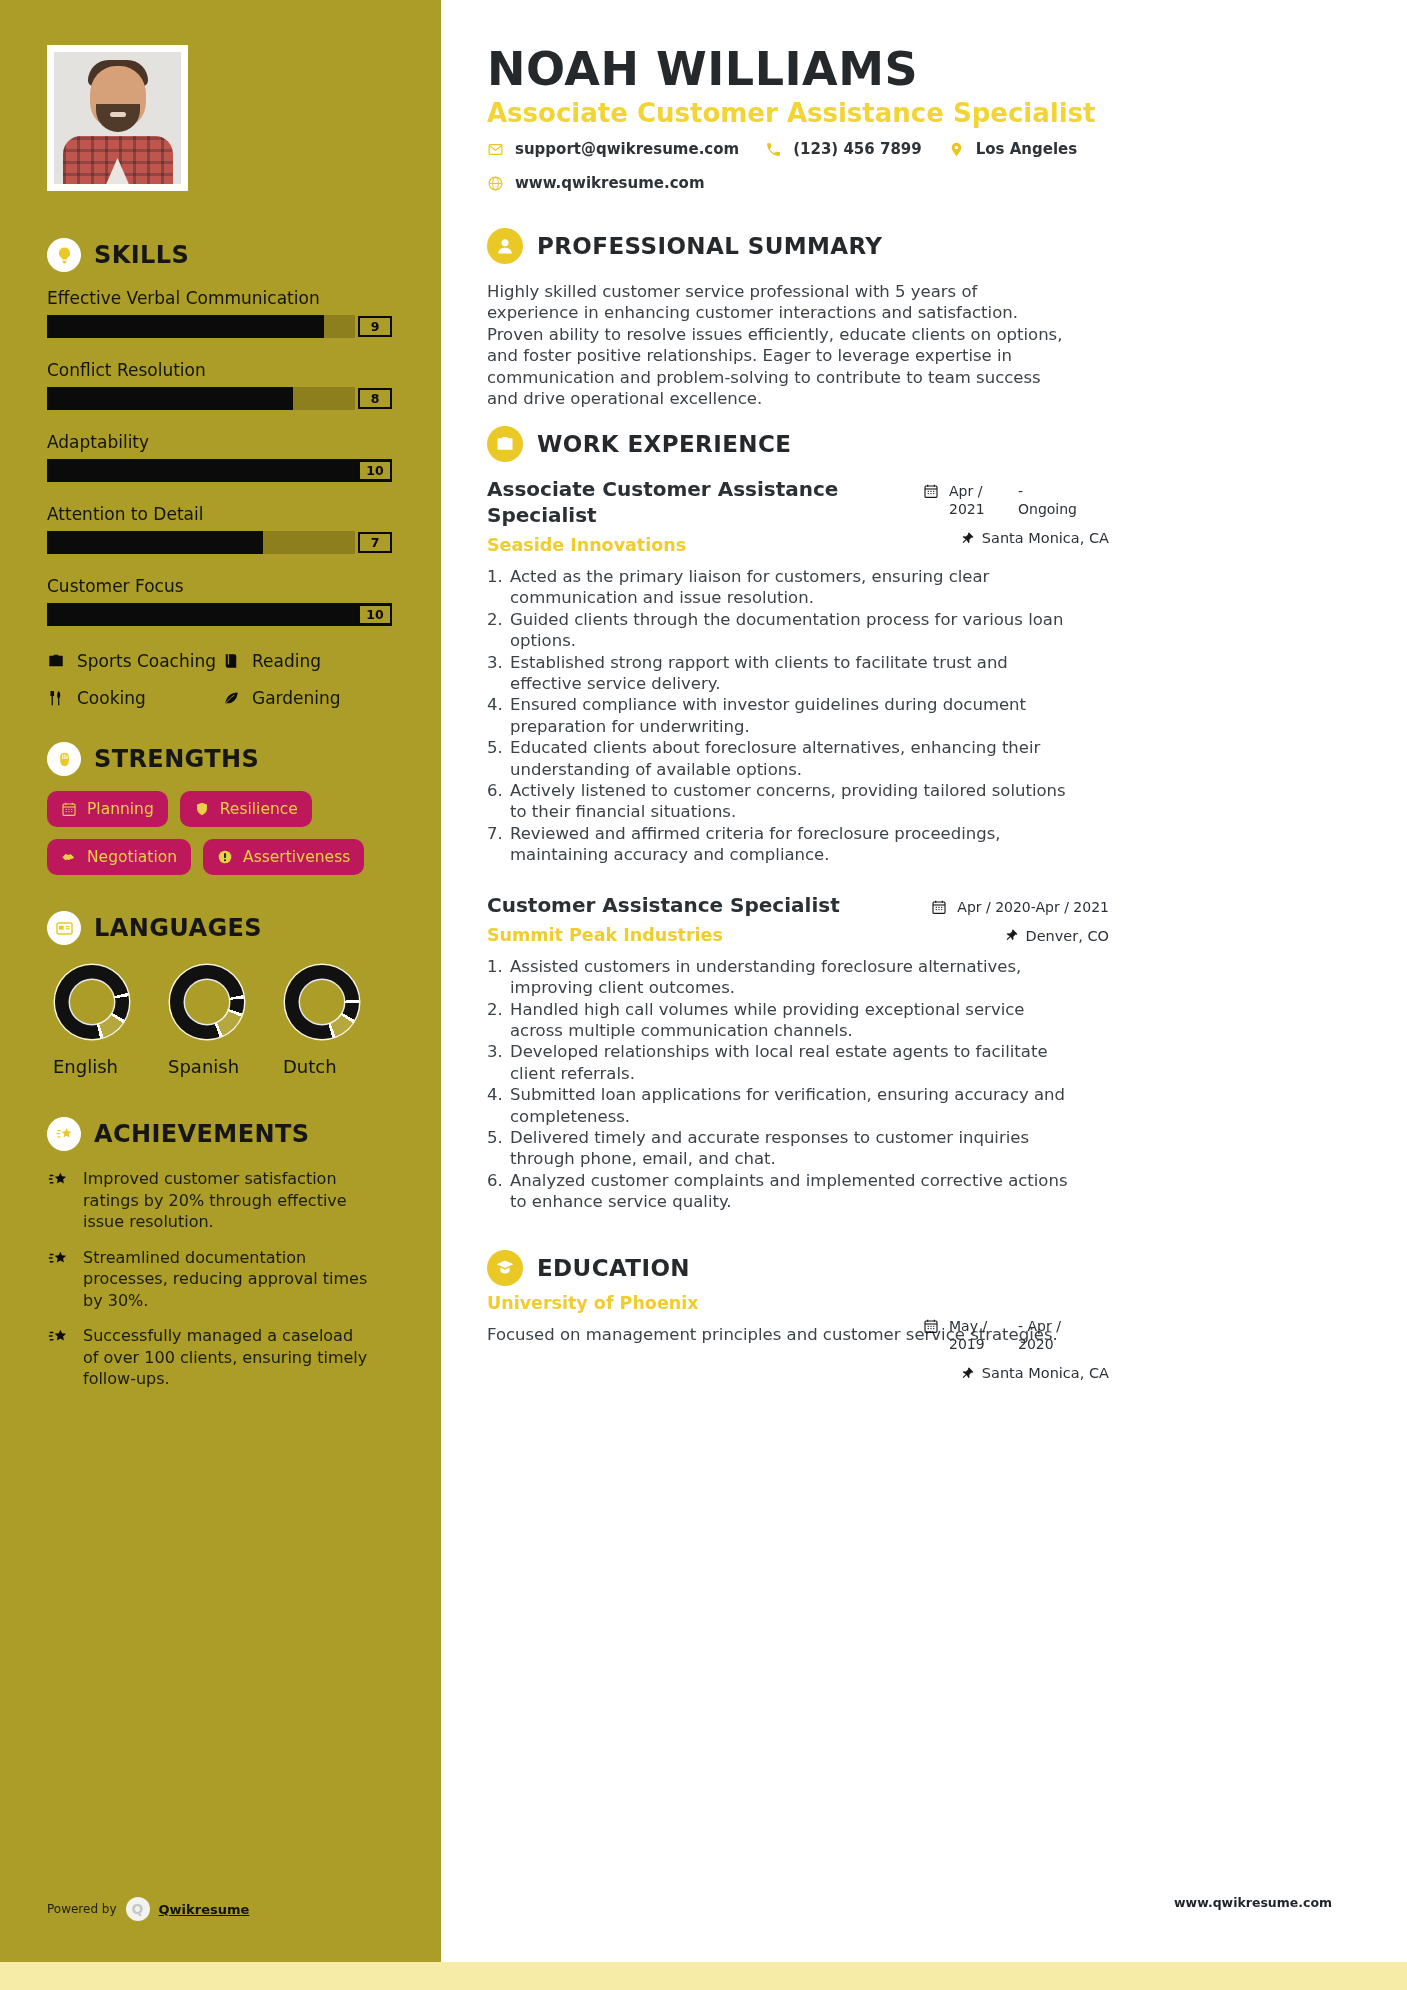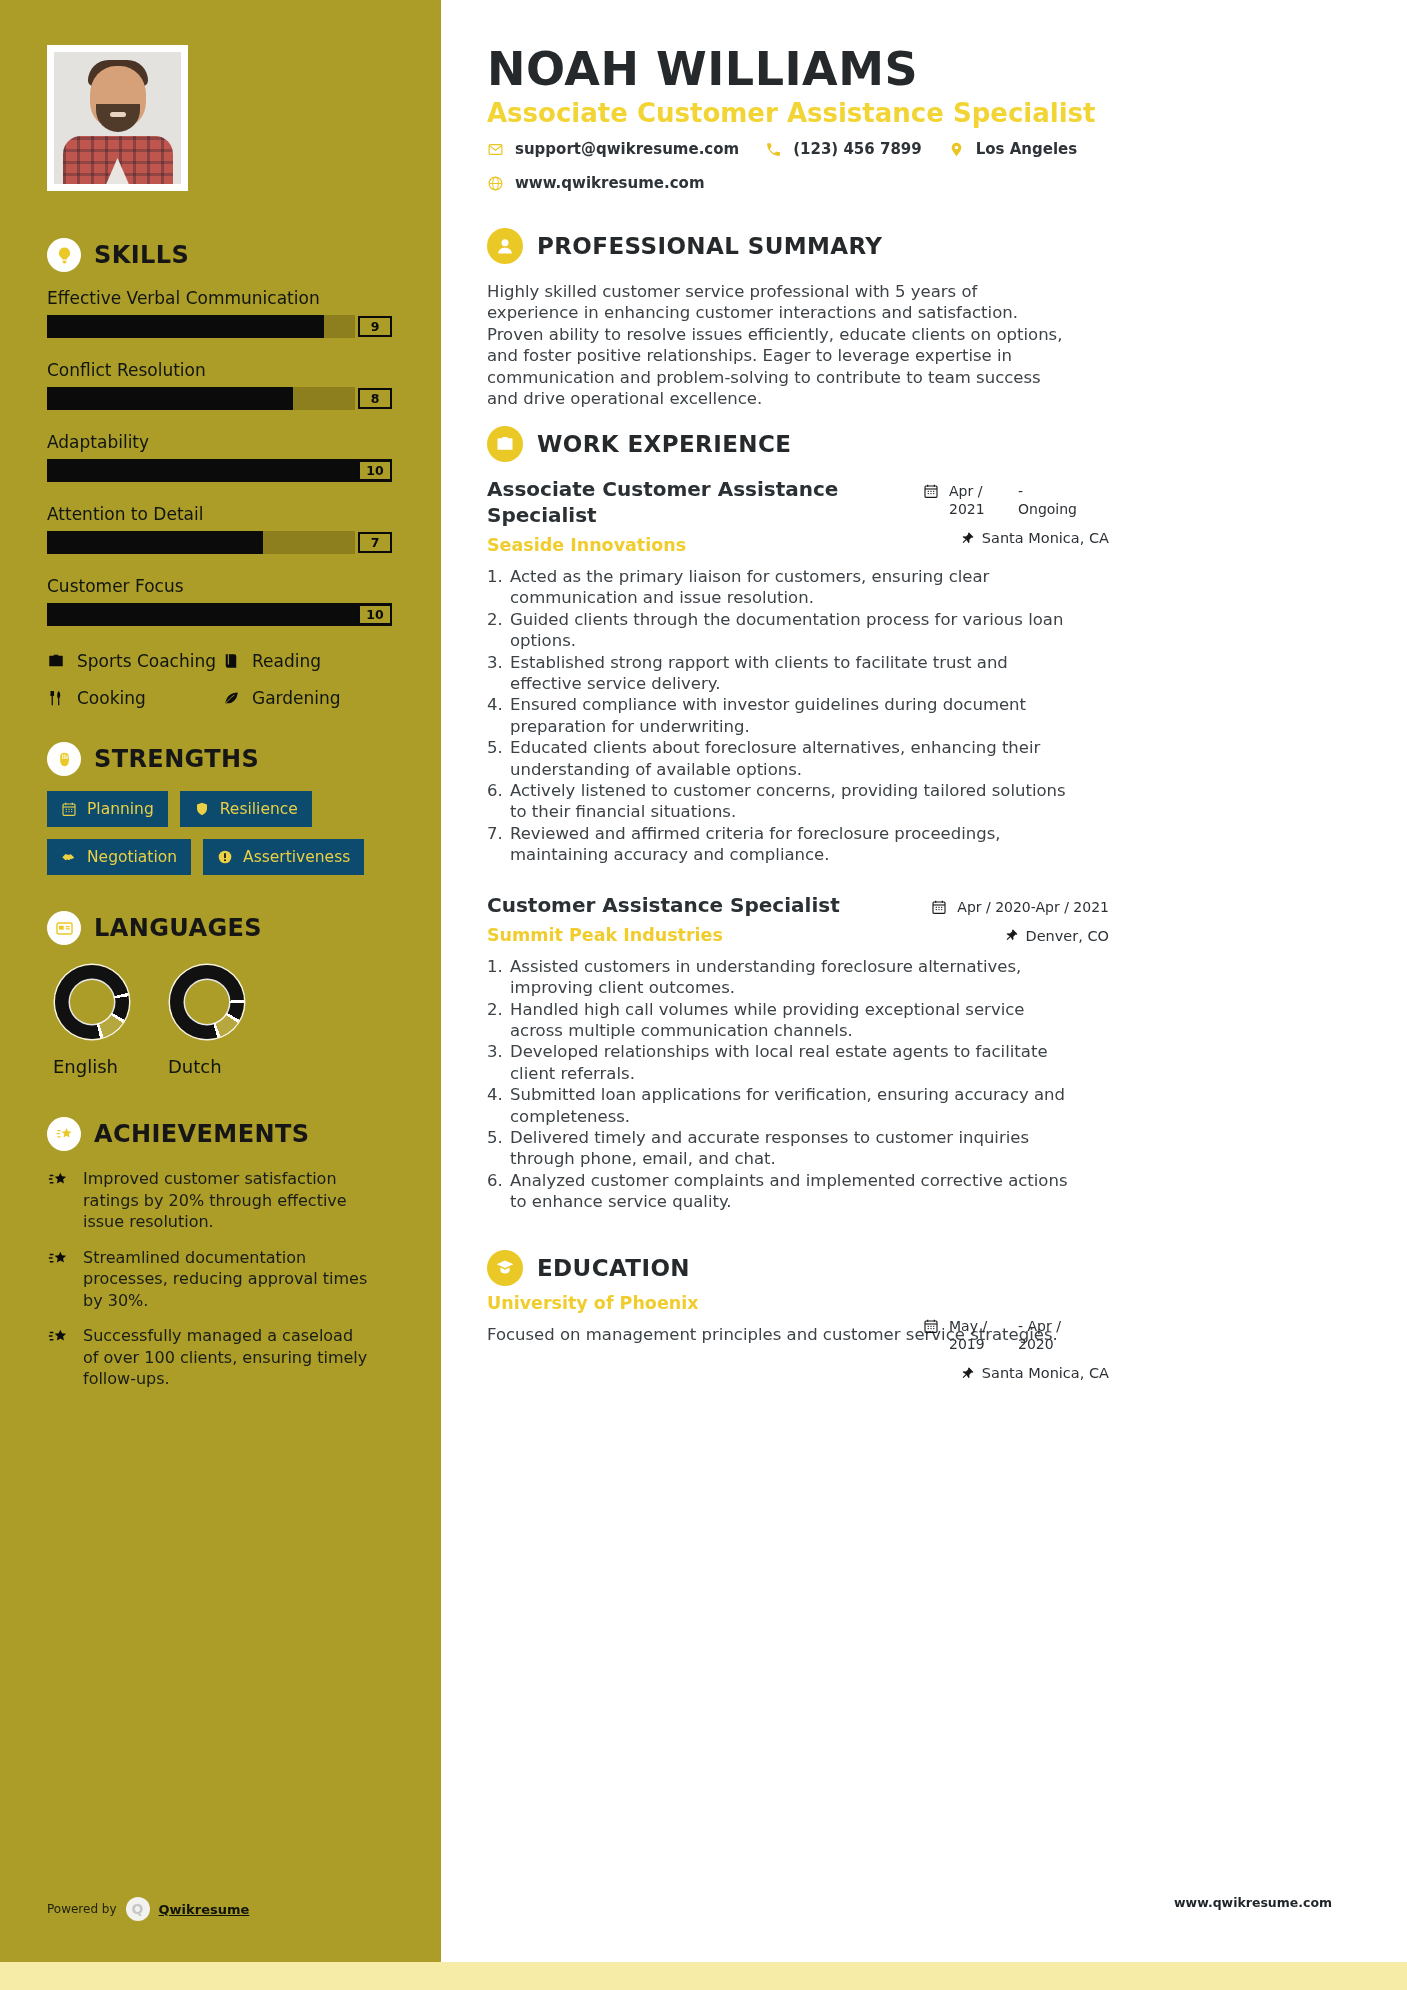--- a/index.html
+++ b/index.html
@@ -32,21 +32,21 @@
   .skill-bar { position:relative; width:345px; height:23px; }
   .skill-track { position:absolute; left:0; top:0; width:308px; height:23px; background:#8d7f1e; }
   .skill-fill { position:absolute; left:0; top:0; height:23px; background:#0b0b0b; }
   .skill-val { position:absolute; right:0; top:1px; width:34px; height:21px; background:#ac9c28; border:2px solid #0a0a0a; color:#0a0a0a; font-size:12.5px; font-weight:700; display:flex; align-items:center; justify-content:center; }
 
   .interest-grid { display:grid; grid-template-columns:175px 170px; row-gap:14px; margin-top:16px; }
   .interest-item { display:flex; gap:12px; font-size:17px; color:#10150f; line-height:23px; }
   .interest-item svg { width:18px; height:18px; margin-top:2px; color:#0c0c0c; flex:0 0 auto; }
 
   .chips { display:flex; flex-wrap:wrap; gap:12px 12px; margin-top:15px; width:350px; }
-  .chip { display:flex; align-items:center; gap:10px; background:#0c4a6e; color:#e9d044; font-size:15.5px; padding:9px 14px; }
+  .chip { display:flex; align-items:center; gap:10px; background:#be185d; color:#e9d044; font-size:15.5px; padding:9px 14px;border-radius:10px; }
   .chip svg { width:16px; height:16px; }
 
   .lang-row { display:grid; grid-template-columns:115px 115px 115px; margin-top:20px; }
   .lang-cell { display:flex; flex-direction:column; align-items:flex-start; }
   .donut { position:relative; width:74px; height:74px; border-radius:50%; box-shadow:0 0 0 1.5px rgba(255,255,255,.9); margin-left:8px; }
   .donut .hole { position:absolute; left:50%; top:50%; transform:translate(-50%,-50%); width:44px; height:44px; border-radius:50%; background:#ac9c28; box-shadow:0 0 0 1.5px rgba(255,255,255,.9); }
   .lang-label { margin-top:17px; font-size:18px; color:#10150f; margin-left:6px; }
 
   .achv-list { margin-top:17px; }
   .achv-item { display:flex; gap:14px; margin-bottom:14px; }
@@ -326,20 +326,26 @@
           </span>
         <h2>LANGUAGES</h2>
       </div>
       <div class="lang-row" id="lang-row">
 
       <div class="lang-cell">
             <div class="donut" style="background: conic-gradient(rgb(17, 17, 17) 0%, rgb(17, 17, 17) 21%, rgb(255, 255, 255) 21%, rgb(255, 255, 255) 22.5%, rgb(17, 17, 17) 22.5%, rgb(17, 17, 17) 33%, rgb(255, 255, 255) 33%, rgb(255, 255, 255) 34.5%, rgb(182, 167, 62) 34.5%, rgb(182, 167, 62) 45%, rgb(255, 255, 255) 45%, rgb(255, 255, 255) 46.5%, rgb(17, 17, 17) 46.5%, rgb(17, 17, 17) 100%);">
               <div class="hole"></div>
             </div>
             <div class="lang-label">English</div>
+          </div>
+          <div class="lang-cell">
+            <div class="donut" style="background: conic-gradient(rgb(17, 17, 17) 0%, rgb(17, 17, 17) 22%, rgb(255, 255, 255) 22%, rgb(255, 255, 255) 23.5%, rgb(17, 17, 17) 23.5%, rgb(17, 17, 17) 30%, rgb(255, 255, 255) 30%, rgb(255, 255, 255) 31.5%, rgb(182, 167, 62) 31.5%, rgb(182, 167, 62) 43%, rgb(255, 255, 255) 43%, rgb(255, 255, 255) 44.5%, rgb(17, 17, 17) 44.5%, rgb(17, 17, 17) 100%);">
+              <div class="hole"></div>
+            </div>
+            <div class="lang-label">Spanish</div>
           </div>
           <div class="lang-cell">
             <div class="donut" style="background: conic-gradient(rgb(17, 17, 17) 0%, rgb(17, 17, 17) 24%, rgb(255, 255, 255) 24%, rgb(255, 255, 255) 25.5%, rgb(17, 17, 17) 25.5%, rgb(17, 17, 17) 33%, rgb(255, 255, 255) 33%, rgb(255, 255, 255) 34.5%, rgb(182, 167, 62) 34.5%, rgb(182, 167, 62) 44%, rgb(255, 255, 255) 44%, rgb(255, 255, 255) 45.5%, rgb(17, 17, 17) 45.5%, rgb(17, 17, 17) 100%);">
               <div class="hole"></div>
             </div>
             <div class="lang-label">Dutch</div>
           </div>
         </div>
     </section>
 

